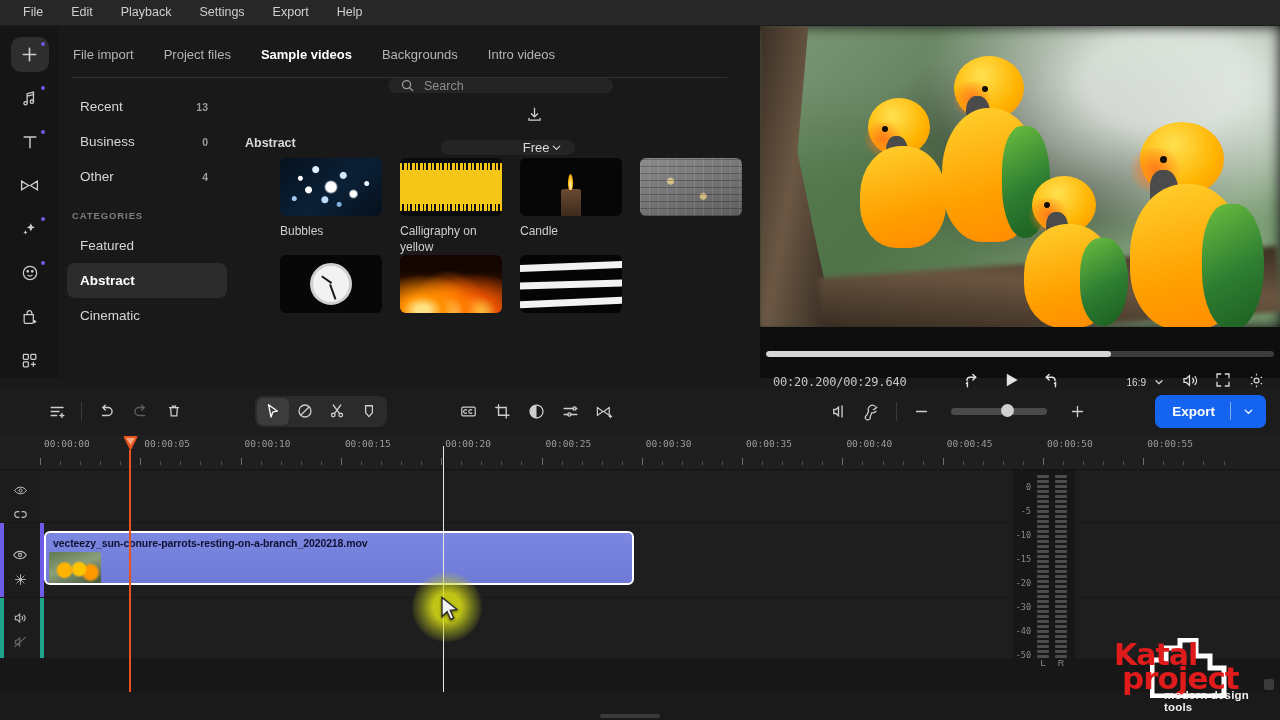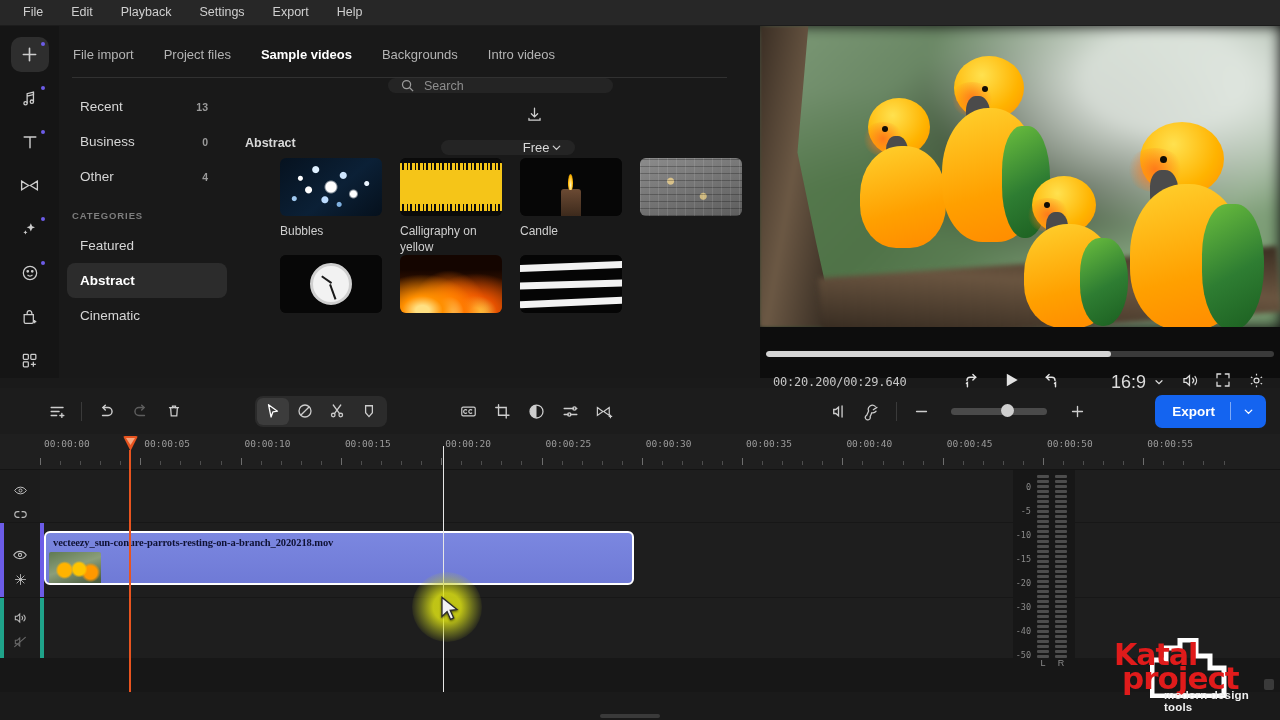--- a/index.html
+++ b/index.html
@@ -257,21 +257,21 @@
   .pv-controls {
     position: absolute; left: 0; top: 338px; width: 520px; height: 36px;
     display: flex; align-items: center;
   }
   .pv-time {
     font-family: "DejaVu Sans Mono", monospace; font-size: 12px;
     color: #c6c6c6; margin-left: 13px; letter-spacing: -0.2px;
   }
   .pv-center { margin-left: 57px; display: flex; align-items: center; gap: 19px; color: #e2e2e2; }
   .pv-right { margin-left: auto; display: flex; align-items: center; gap: 15px; padding-right: 14px; color: #dcdcdc; }
-  .ratio { display: flex; align-items: center; gap: 7px; font-size: 18px; color: #dcdcdc; }
+  .ratio { display: flex; align-items: center; gap: 7px; font-size: 10px; color: #dcdcdc; }
 
   
   .toolbar {
     position: absolute; left: 0; top: 388px; width: 1280px; height: 46px;
     background: #1c1c1c; display: flex; align-items: center;
   }
   .tb-group { display: flex; align-items: center; }
   .tb-btn {
     width: 34px; height: 30px; display: flex; align-items: center;
     justify-content: center; color: #cdcdcd; border-radius: 6px;
@@ -910,21 +910,21 @@
             <circle cx="12" cy="12" r="2.4"></circle>
           </svg>
       </div>
       <div class="ic">
         <svg width="15" height="15" viewBox="0 0 24 24" fill="none" stroke="currentColor" stroke-width="1.7" stroke-linecap="round">
             <path d="M9.6 7.4H7.4A4.6 4.6 0 0 0 7.4 16.6h2.2M14.4 7.4h2.2a4.6 4.6 0 0 1 0 9.2h-2.2"></path>
           </svg>
       </div>
     </div>
 
-    <div class="trow" style="top:53px;height:74px;font-family:Liberation Serif, serif;">
+    <div class="trow" style="top:53px;height:74px;">
       <div class="accent" style="top:0;height:74px;background:#6c5ce7;"></div>
       <div class="clip" style="left:4px;top:8px;width:590px;height:54px;">
         <div class="clip-name">vecteezy_sun-conure-parrots-resting-on-a-branch_2020218.mov</div>
         <div class="clip-thumb"></div>
       </div>
     </div>
     <div class="thead" style="top:53px;height:74px;padding-top:20px;">
       <div class="accent" style="top:0;height:74px;background:#6c5ce7;"></div>
       <div class="ic">
         <svg width="16" height="16" viewBox="0 0 24 24" fill="none" stroke="currentColor" stroke-width="1.6">

